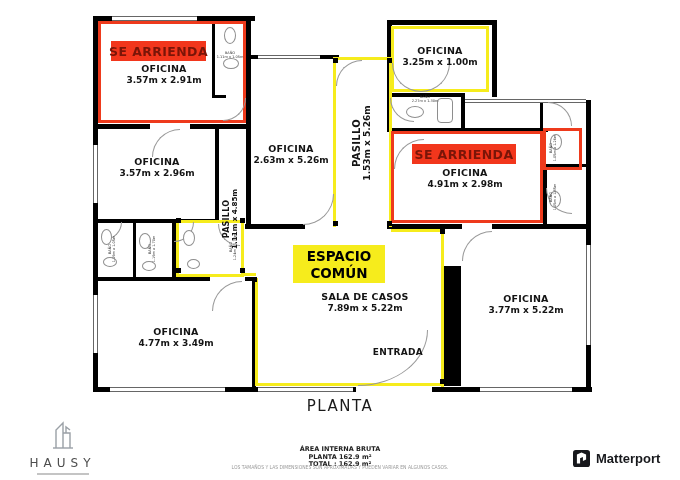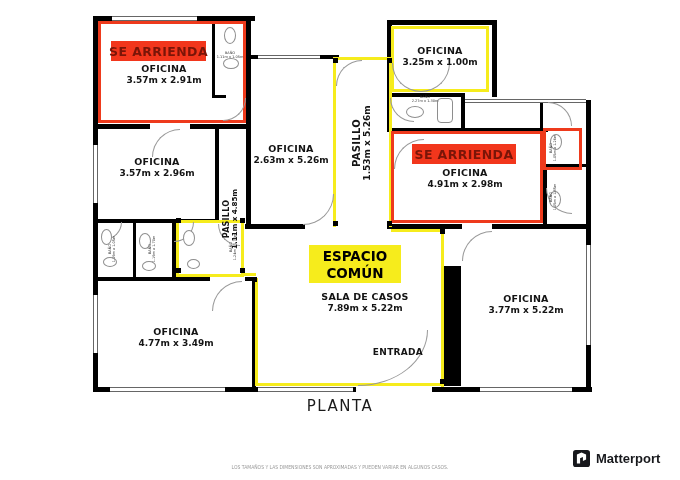--- a/index.html
+++ b/index.html
@@ -157,21 +157,21 @@
   <div class="fix" style="left:142px;top:261px;width:14px;height:10px"></div>
   <div class="fix" style="left:183px;top:230px;width:12px;height:16px"></div>
   <div class="fix" style="left:187px;top:259px;width:13px;height:10px"></div>
 
   <div class="banner-red" style="left:111px;top:41px;width:95px;height:20px">
     <span>SE ARRIENDA</span>
   </div>
   <div class="banner-red" style="left:412px;top:144px;width:104px;height:20px">
     <span>SE ARRIENDA</span>
   </div>
-  <div class="banner-yel" style="left:309px;top:245px;width:92px;height:38px">
+  <div class="banner-yel" style="left:293px;top:245px;width:92px;height:38px">
     <span style="display:block">ESPACIO</span>
     <span style="display:block">COMÚN</span>
   </div>
 
   <div class="room" style="left:104px;top:63px;width:120px">
     <span class="nm">OFICINA</span>
     <span class="dm">3.57m x 2.91m</span>
   </div>
   <div class="room" style="left:98px;top:156px;width:118px">
     <span class="nm">OFICINA</span>
@@ -236,22 +236,37 @@
     <span style="display:block">1.19m x 1.70m</span>
   </div>
   <div class="blabel rot" style="left:194px;top:237px">
     <span style="display:block">BAÑO</span>
     <span style="display:block">1.24m x 1.70m</span>
   </div>
 
   <div class="entr" style="left:362px;top:347px;width:72px">ENTRADA</div>
 
   <div class="plantitle">PLANTA</div>
+  <div class="areablock">
+    <span style="display:block">ÁREA INTERNA BRUTA</span>
+    <span style="display:block">PLANTA 162.9 m²</span>
+    <span style="display:block">TOTAL : 162.9 m²</span>
+  </div>
   <div class="disclaimer">LOS TAMAÑOS Y LAS DIMENSIONES SON APROXIMADAS Y PUEDEN VARIAR EN ALGUNOS CASOS.</div>
 
+  <div class="hausy">
+    <svg width="34" height="30" viewBox="0 0 34 30">
+      <path d="M10 28 V10 L17 3 V28" fill="none" stroke="#9aa0a6" stroke-width="1.4"></path>
+      <path d="M17 13 H24 V28" fill="none" stroke="#9aa0a6" stroke-width="1.4"></path>
+      <path d="M20 13 V7 L24 10" fill="none" stroke="#9aa0a6" stroke-width="1.4"></path>
+      <path d="M7 28 H27" fill="none" stroke="#9aa0a6" stroke-width="1.4"></path>
+    </svg>
+    <div class="word">HAUSY</div>
+    <div class="tag"></div>
+  </div>
 
   <div class="mport">
     <svg width="17" height="17" viewBox="0 0 24 24">
       <rect x="0" y="0" width="24" height="24" rx="4" fill="#17181c"></rect>
       <path d="M5.5 19 V6.5 L12 3.5 L18.5 6.5 V13.5 L14 15.5 V9.8 L10 11.5 V19 Z" fill="#ffffff"></path>
     </svg>
     <span class="word">Matterport</span>
   </div>
 
 </div>

